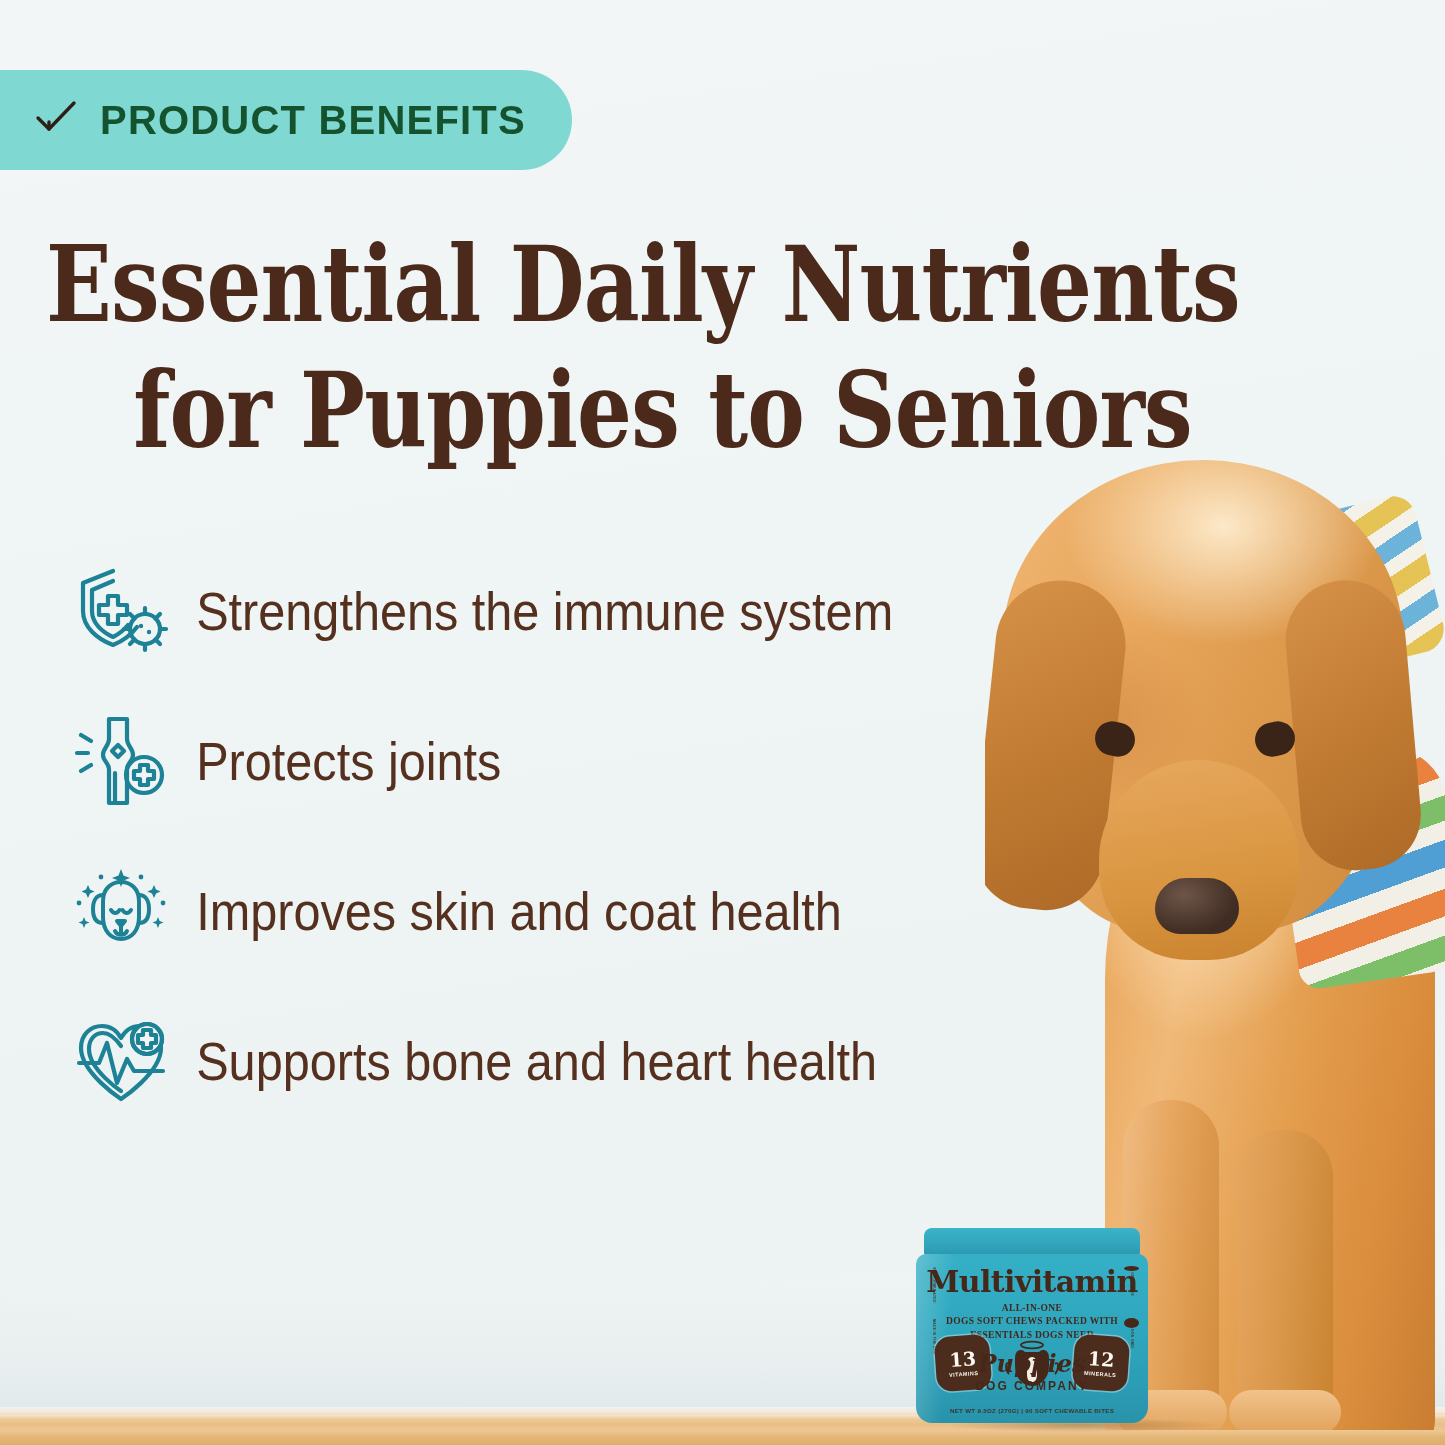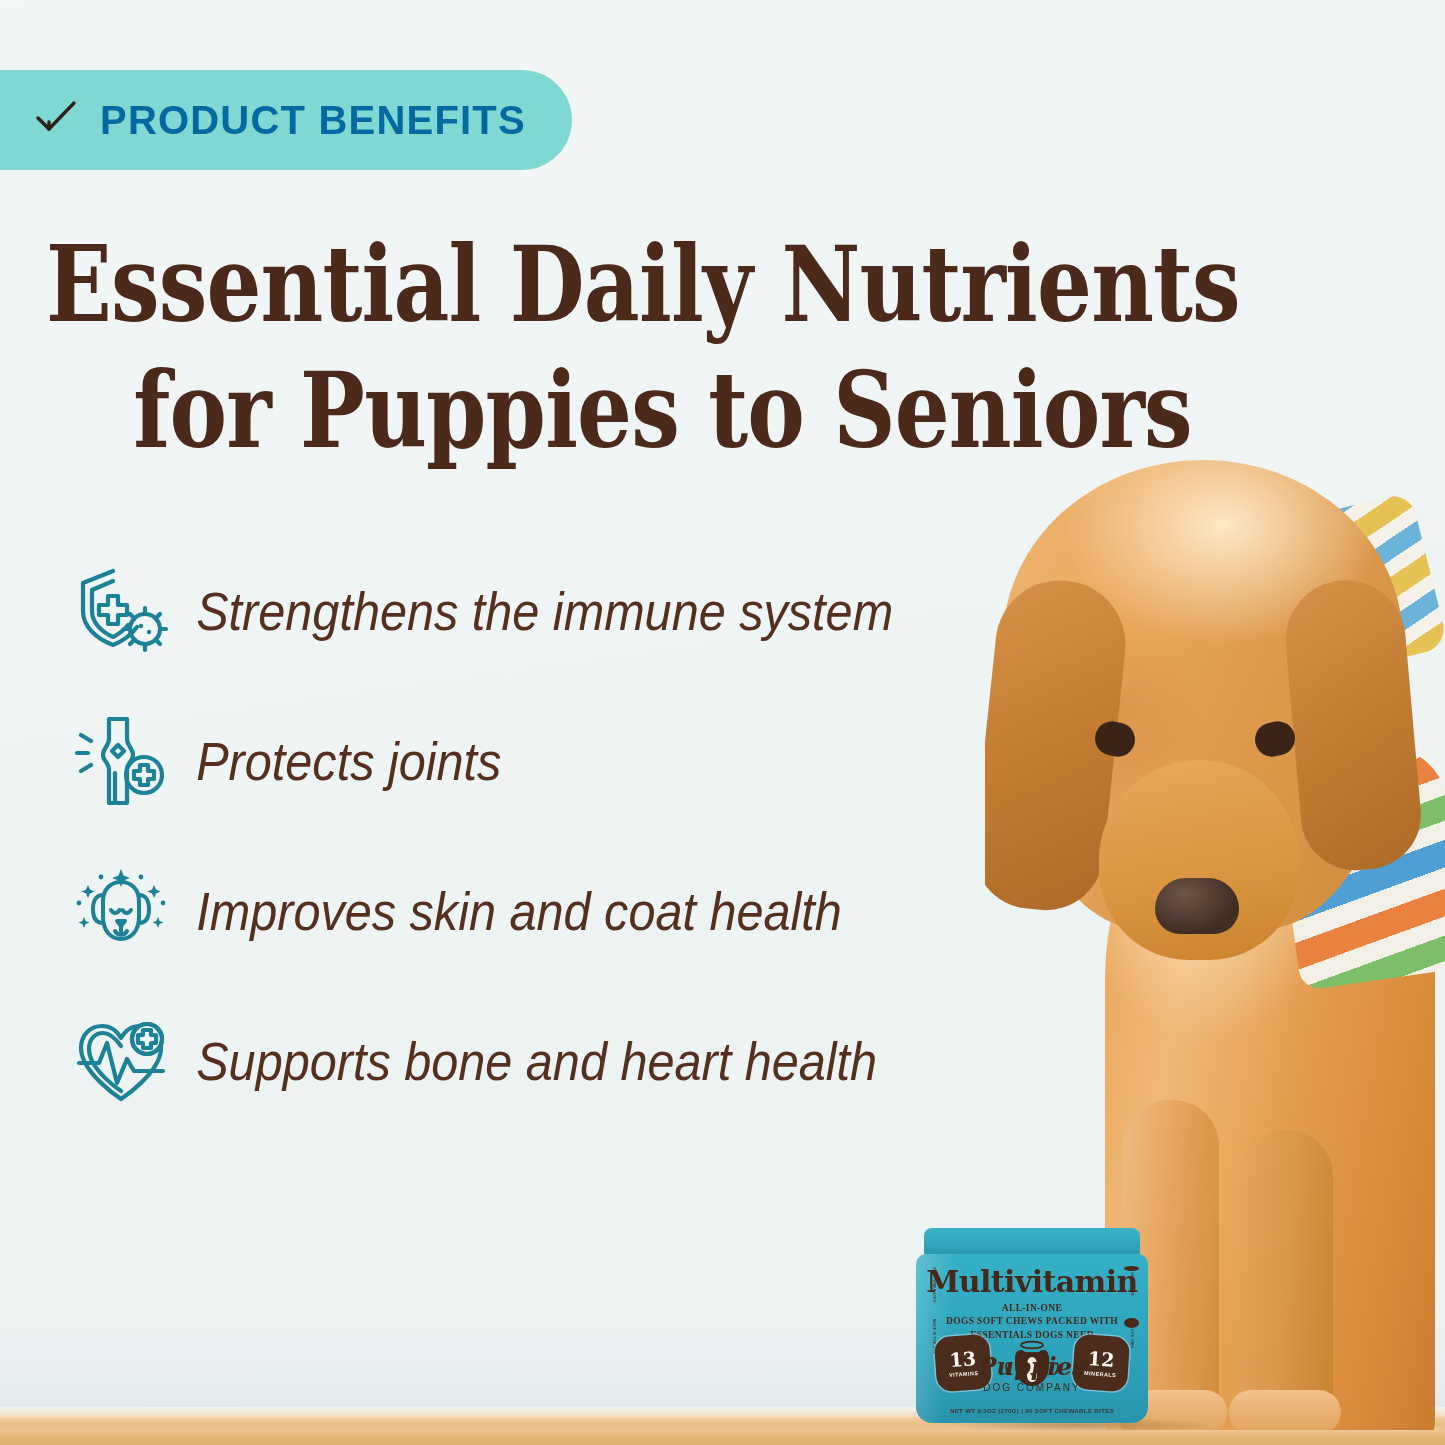--- a/index.html
+++ b/index.html
@@ -62,21 +62,21 @@
     background: #7fd9d2;
     border-top-right-radius: 50px;
     border-bottom-right-radius: 50px;
   }
   .badge-pill .check-icon { display: block; }
   .badge-label {
     font-family: "Liberation Sans", sans-serif;
     font-size: 40px;
     font-weight: 700;
     letter-spacing: 1.2px;
-    color: #0369a1;
+    color: #14532d;
     white-space: nowrap;
   }
 
   
   .headline {
     position: absolute;
     left: 46px;
     top: 222px;
     width: 1370px;
     font-family: "DejaVu Serif", serif;
@@ -95,21 +95,20 @@
   .benefits {
     position: absolute;
     left: 62px;
     top: 536px;
     width: 980px;
   }
   .benefit-row {
     display: flex;
     align-items: center;
     height: 150px;
-    font-style: italic;
   }
   .benefit-icon {
     flex: 0 0 118px;
     width: 118px;
     height: 104px;
     display: flex;
     align-items: center;
     justify-content: center;
   }
   .benefit-text {
@@ -358,22 +357,22 @@
   .jar-brand-name {
     font-family: "DejaVu Serif", serif;
     font-style: italic;
     font-weight: 700;
     font-size: 24px;
     color: #46281b;
     line-height: 1;
   }
   .jar-brand-sub {
     font-family: "Liberation Sans", sans-serif;
-    font-weight: 400;
-    font-size: 10px;
+    font-weight: 700;
+    font-size: 12px;
     letter-spacing: 2px;
     color: #46281b;
     margin-top: 3px;
   }
   .jar-net {
     position: absolute;
     left: 0; right: 0;
     bottom: 9px;
     text-align: center;
     font-family: "Liberation Sans", sans-serif;

